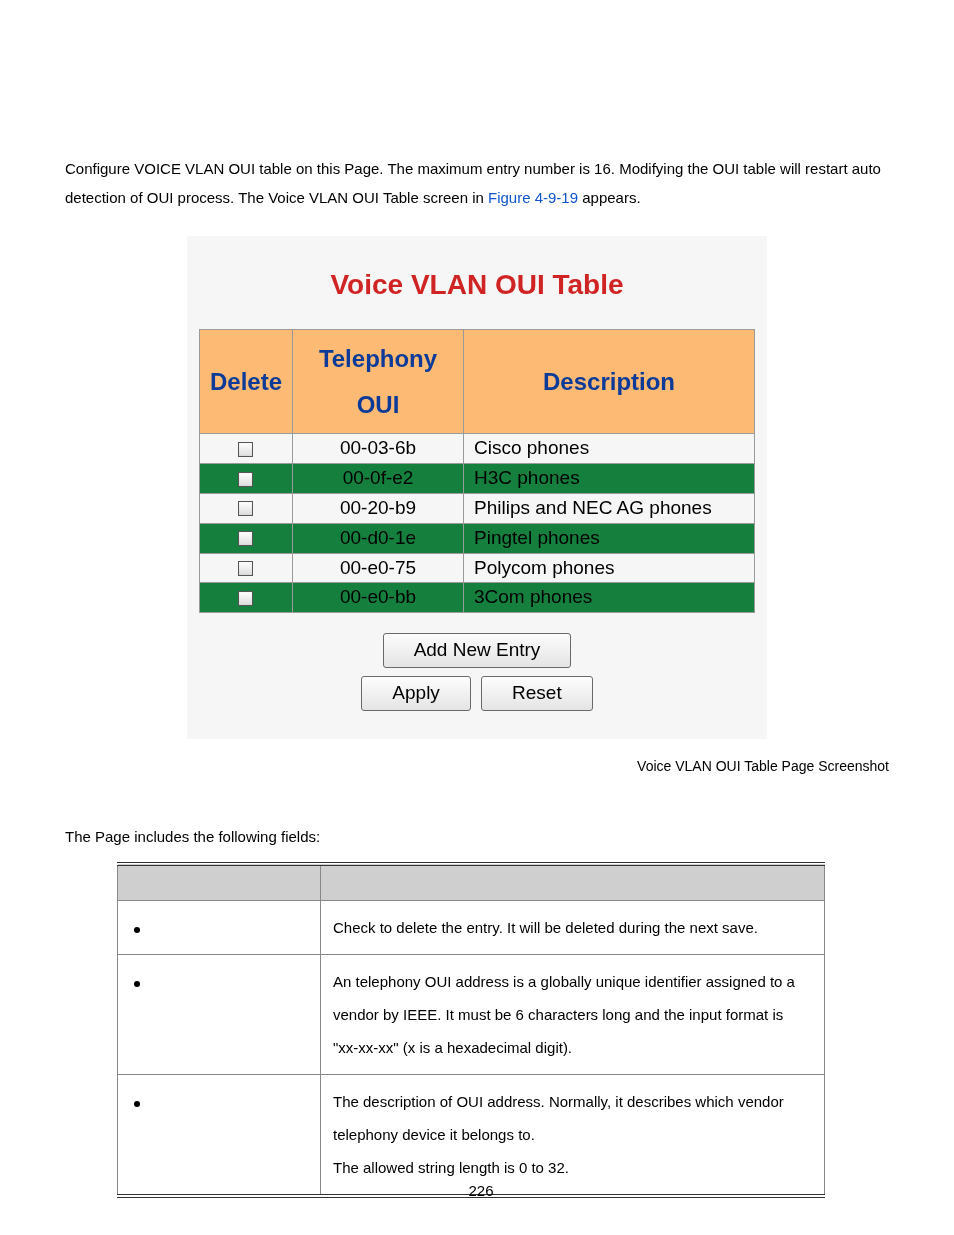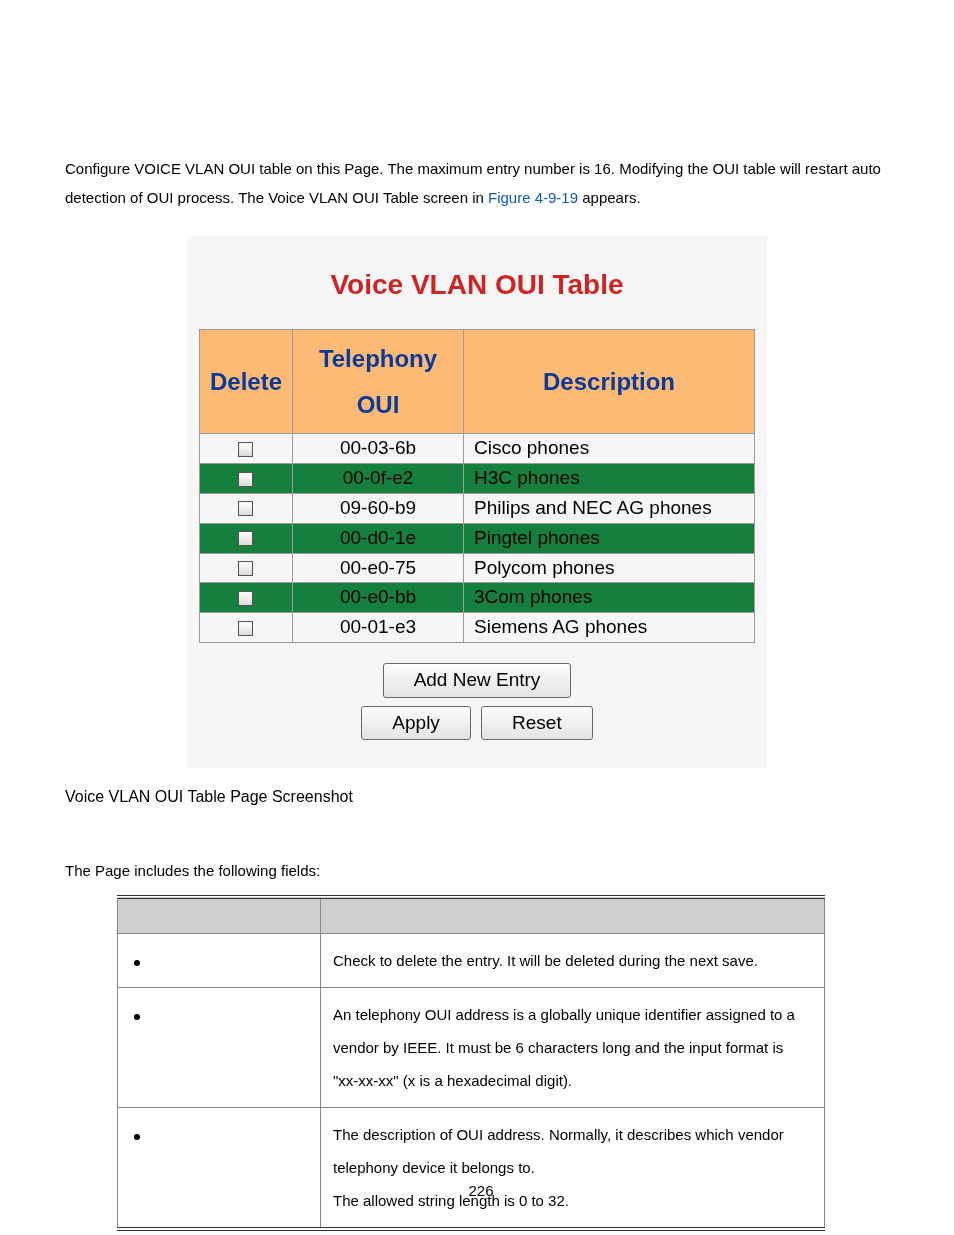--- a/index.html
+++ b/index.html
@@ -98,22 +98,22 @@
     font-size: 19px;
     padding: 4px 30px;
     border: 1px solid #6a6a6a;
     background: linear-gradient(#fdfdfd,#e4e4e4);
     border-radius: 3px;
     margin: 0 3px;
     line-height: 1.3;
   }
 
   .caption {
-    text-align: left;
-    font-size: 16px;
+    text-align: right;
+    font-size: 14px;
     margin: 14px 0 44px 0;
   }
 
   .fields-intro {
     font-size: 15px;
     margin-bottom: 10px;
   }
 
   
   table.fields {
@@ -195,42 +195,37 @@
           <td class="oui-col">00-03-6b</td>
           <td class="desc-col">Cisco phones</td>
         </tr>
         <tr class="alt">
           <td class="chk"><span class="fake-check"></span></td>
           <td class="oui-col">00-0f-e2</td>
           <td class="desc-col">H3C phones</td>
         </tr>
         <tr>
           <td class="chk"><span class="fake-check"></span></td>
-          <td class="oui-col">09-60-b9</td>
+          <td class="oui-col">00-20-b9</td>
           <td class="desc-col">Philips and NEC AG phones</td>
         </tr>
         <tr class="alt">
           <td class="chk"><span class="fake-check"></span></td>
           <td class="oui-col">00-d0-1e</td>
           <td class="desc-col">Pingtel phones</td>
         </tr>
         <tr>
           <td class="chk"><span class="fake-check"></span></td>
           <td class="oui-col">00-e0-75</td>
           <td class="desc-col">Polycom phones</td>
         </tr>
         <tr class="alt">
           <td class="chk"><span class="fake-check"></span></td>
           <td class="oui-col">00-e0-bb</td>
           <td class="desc-col">3Com phones</td>
-        </tr>
-        <tr>
-          <td class="chk"><span class="fake-check"></span></td>
-          <td class="oui-col">00-01-e3</td>
-          <td class="desc-col">Siemens AG phones</td>
         </tr>
       </tbody>
     </table>
 
     <div class="btn-row">
       <span class="fake-btn">Add New Entry</span>
     </div>
     <div class="btn-row2">
       <span class="fake-btn">Apply</span>
       <span class="fake-btn">Reset</span>

